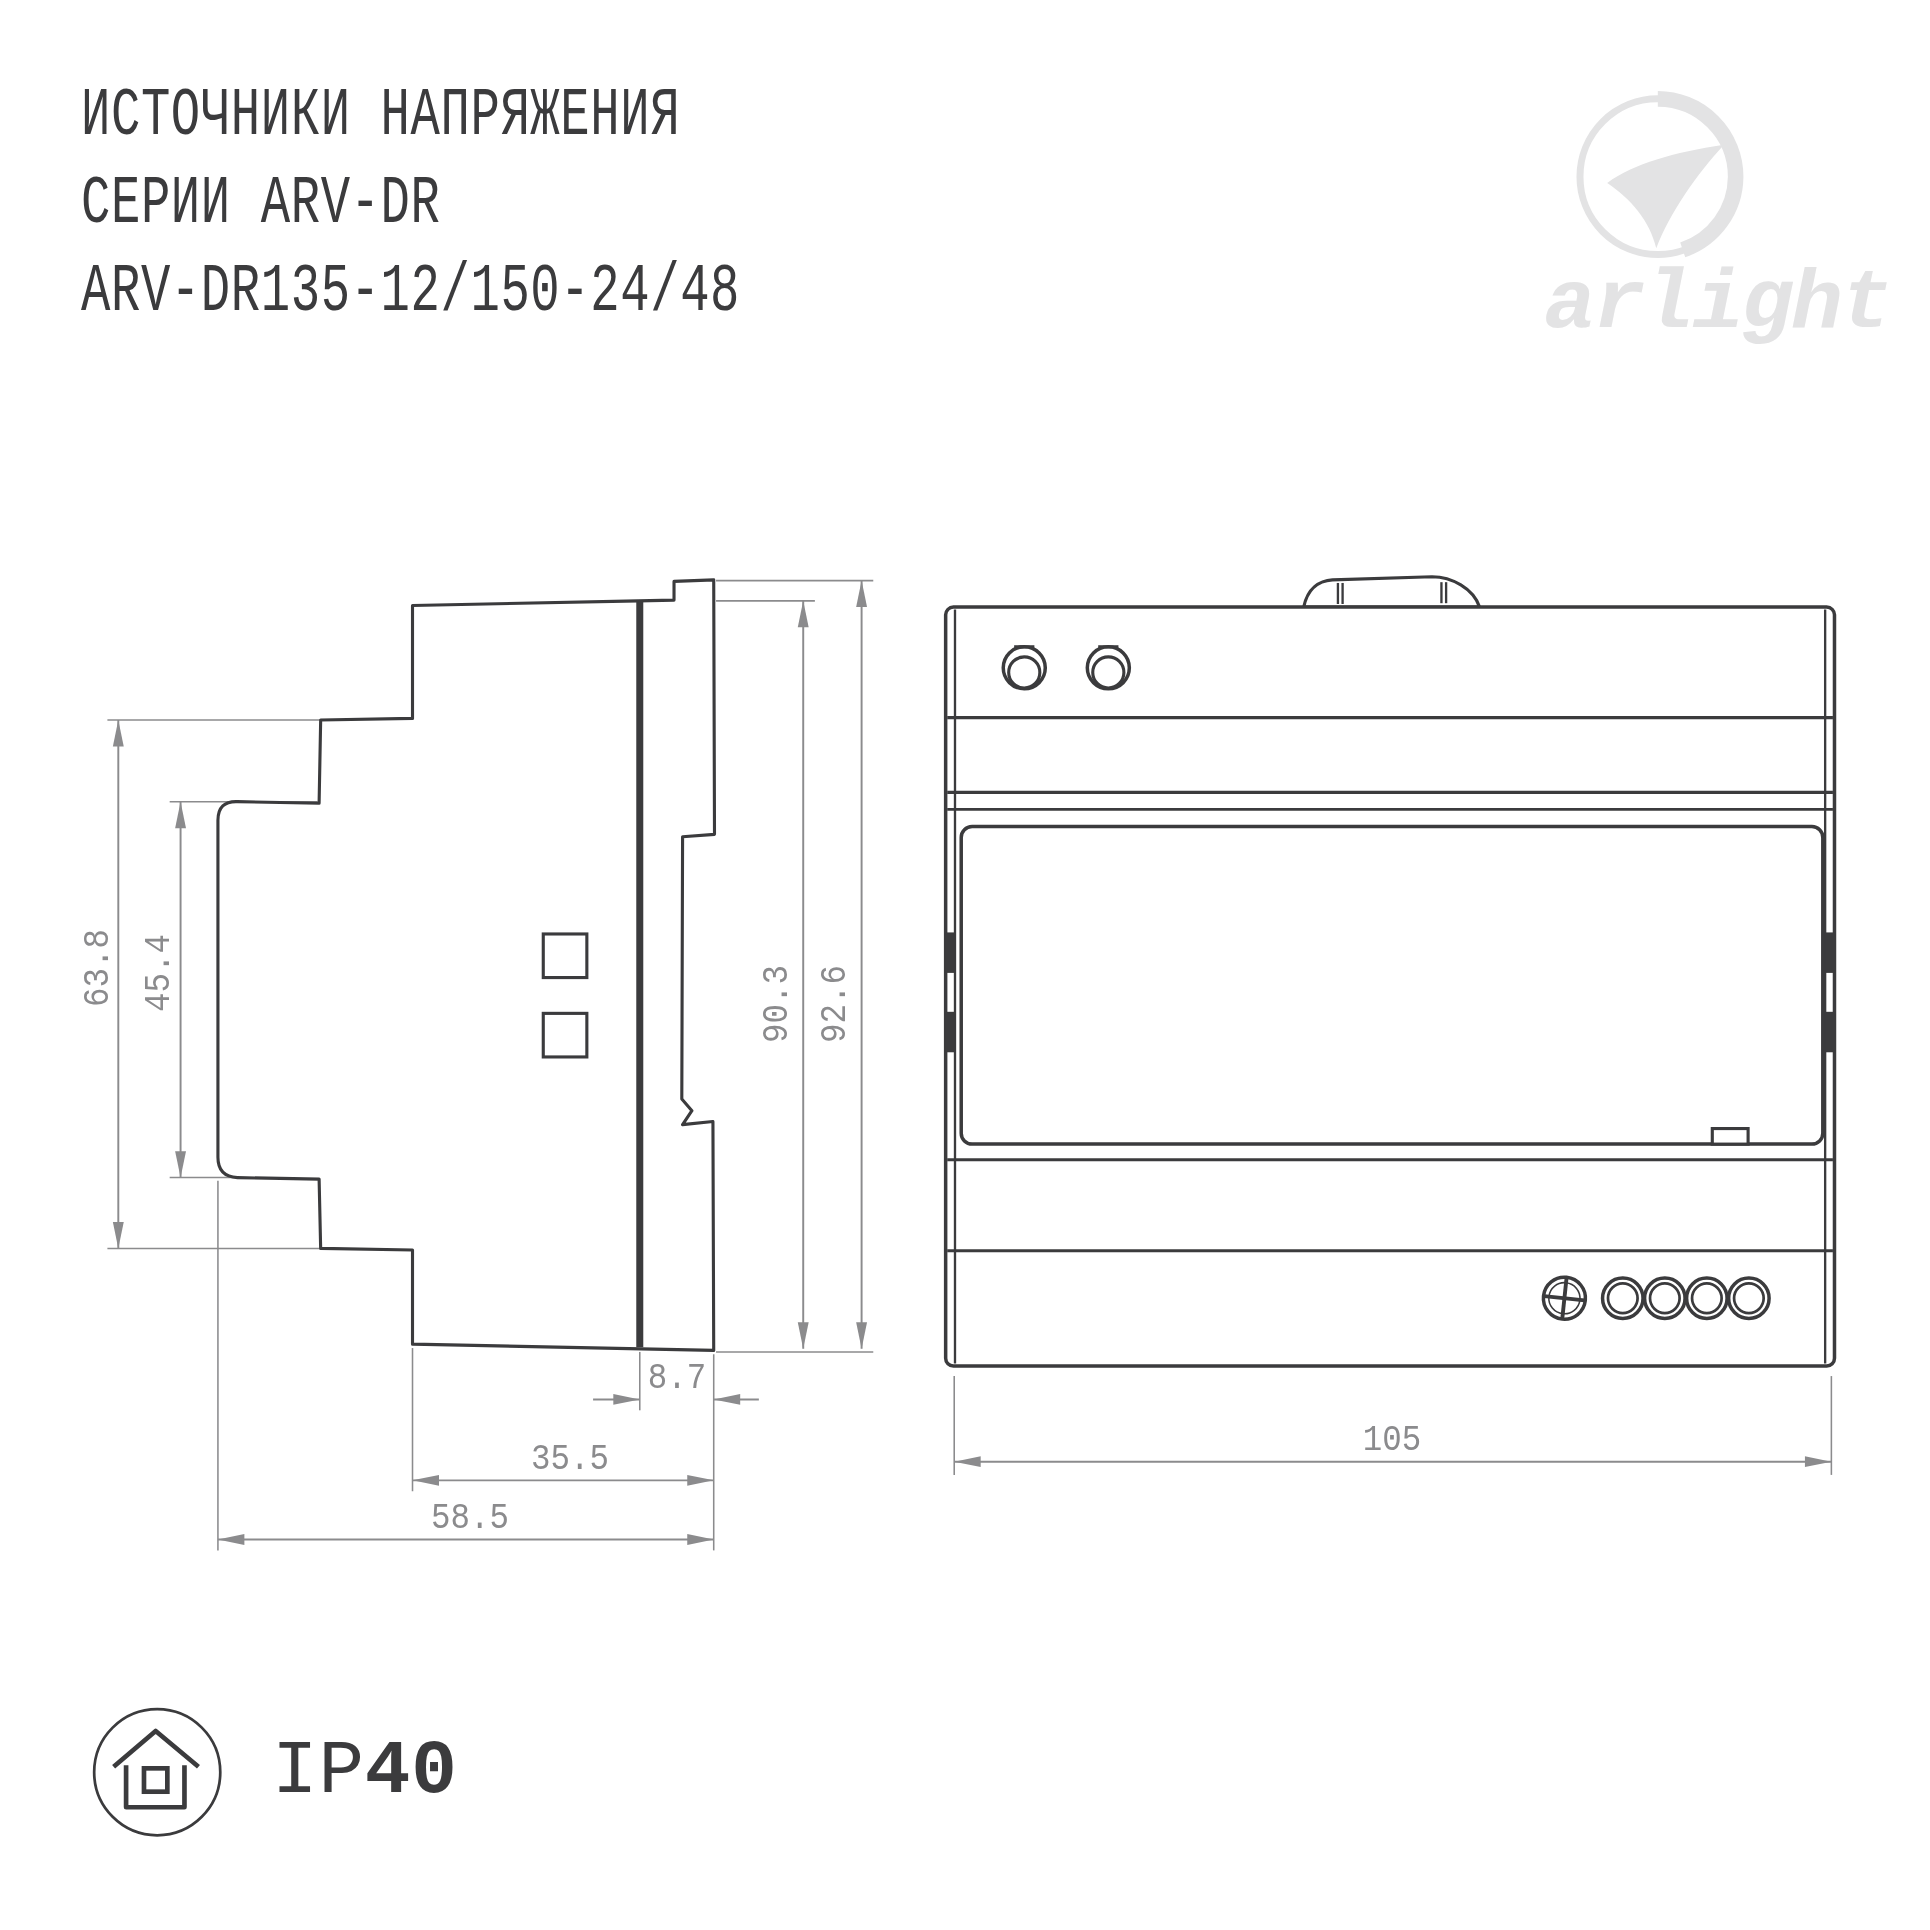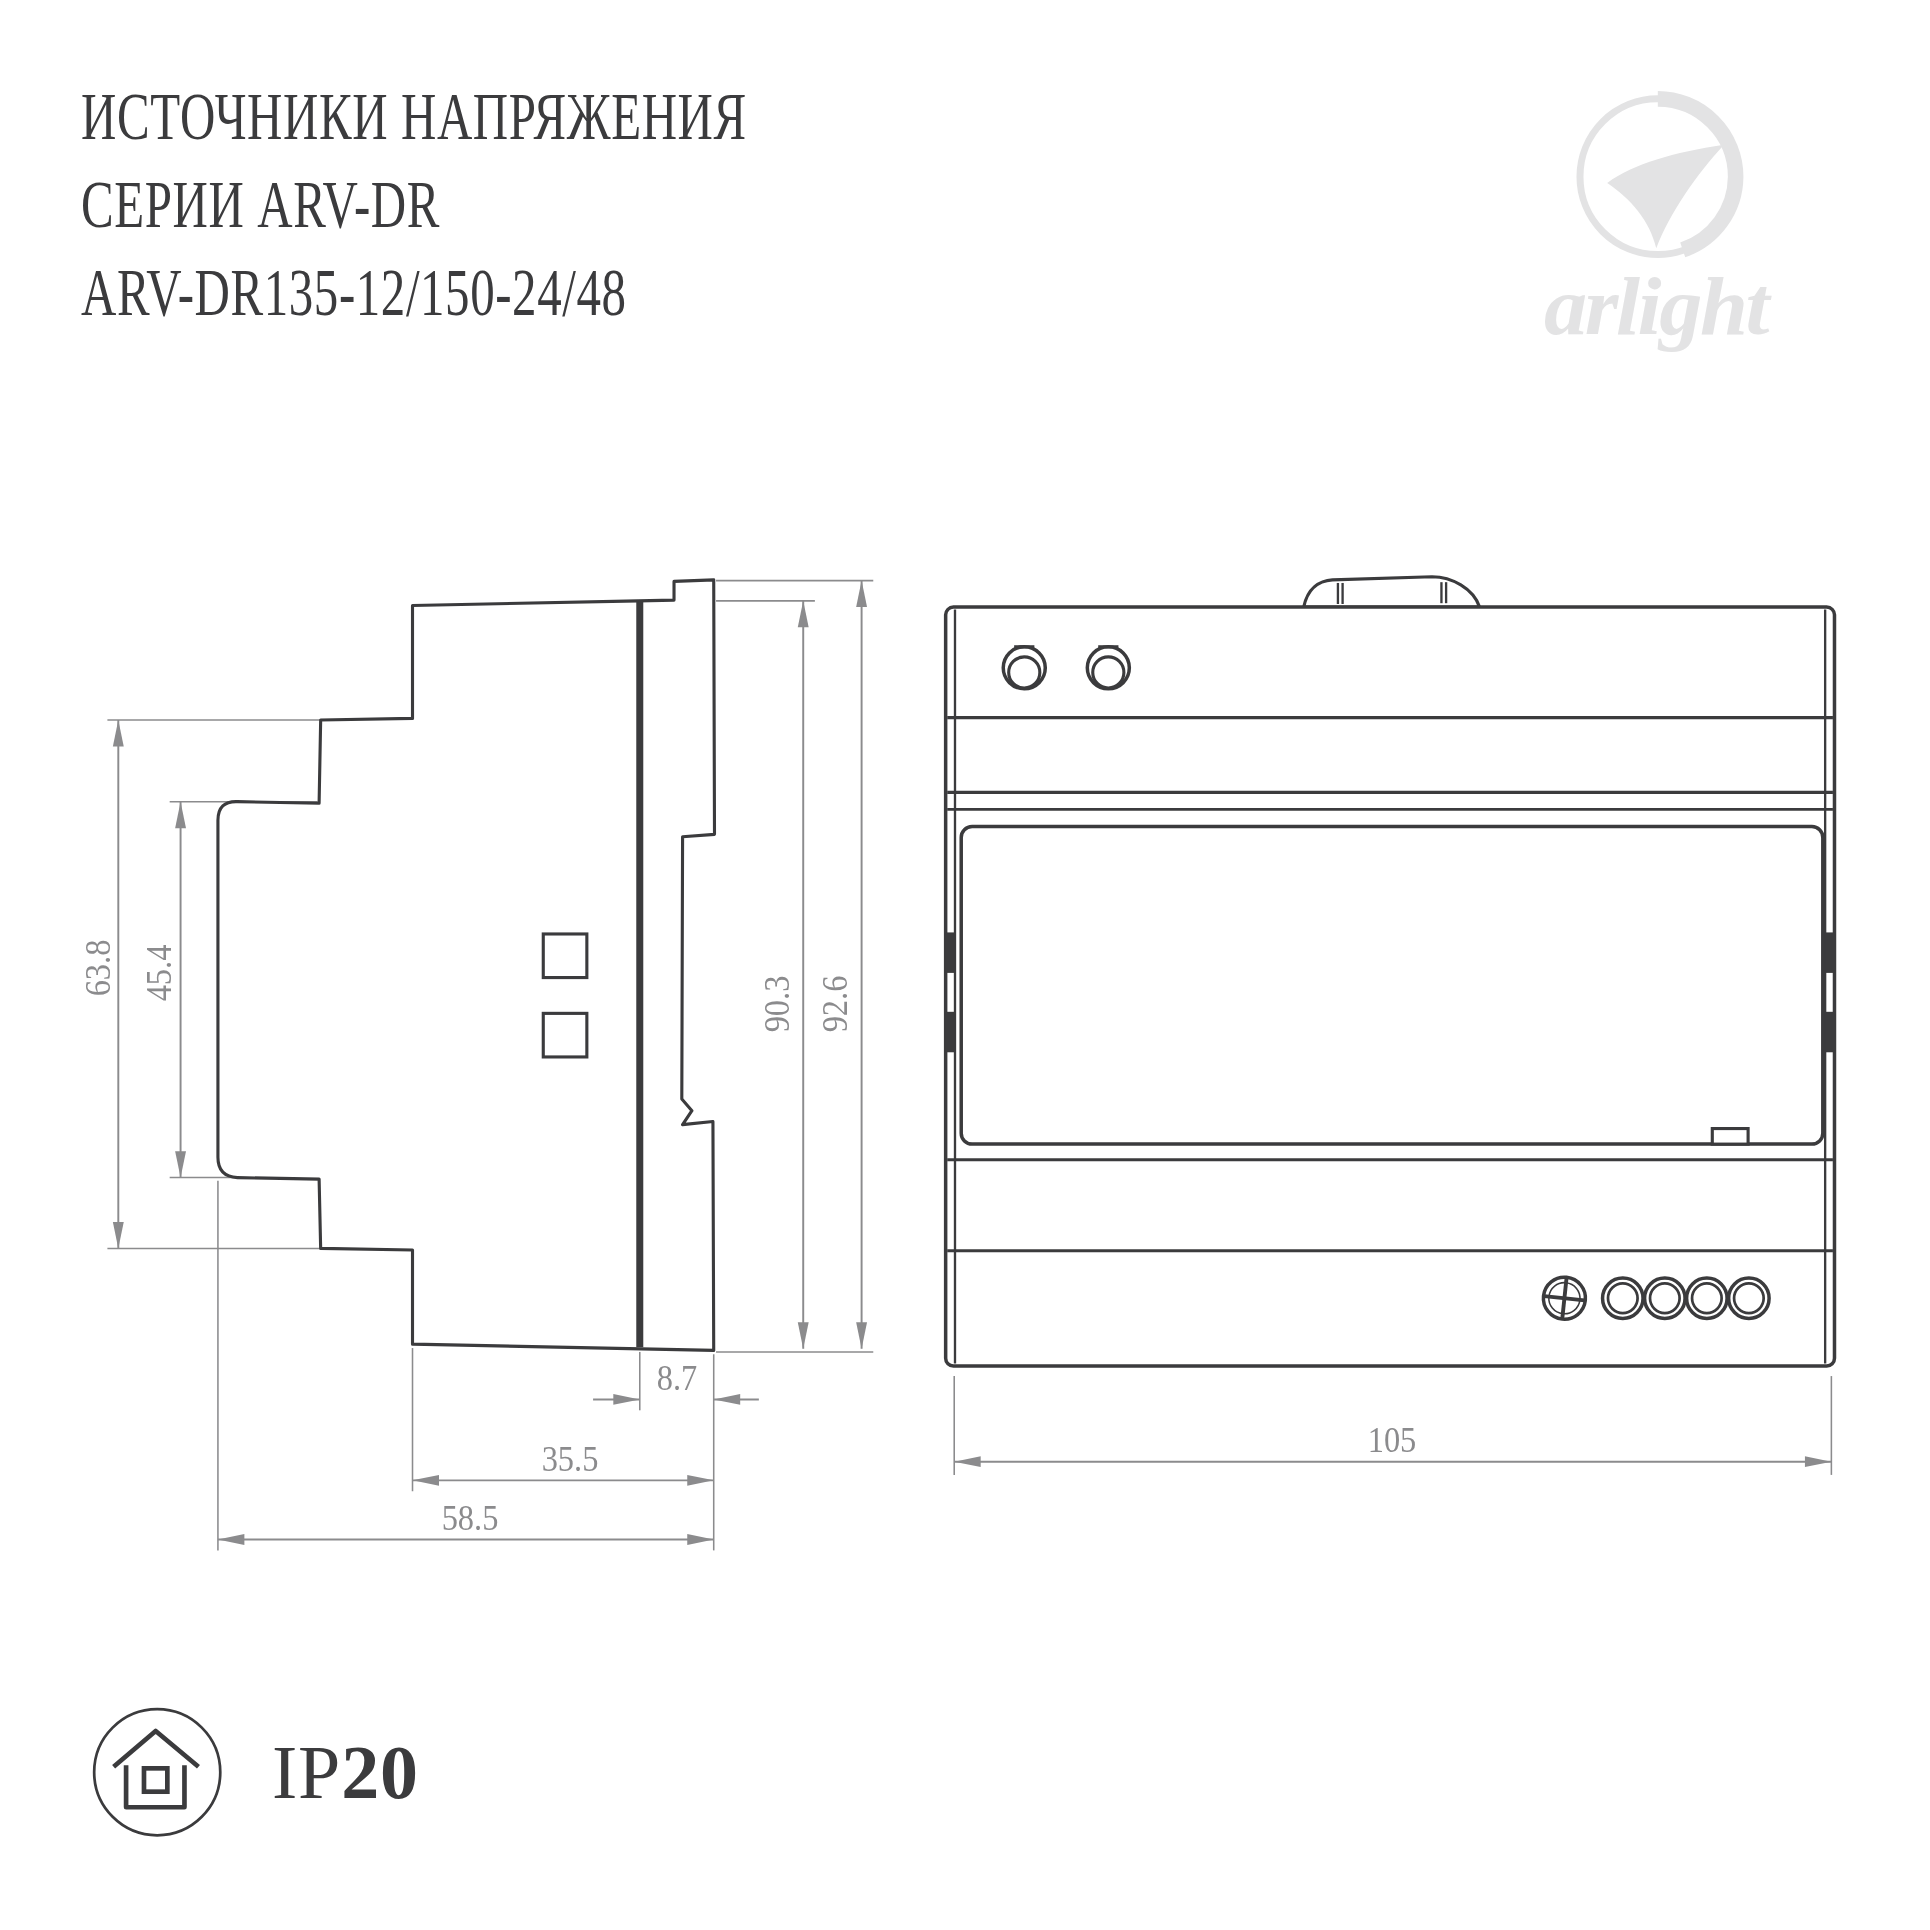--- a/index.html
+++ b/index.html
@@ -1,17 +1,17 @@
 <!DOCTYPE html>
 <html style="font-size:12.5px"><head>
 <meta charset="utf-8">
 <style>
   html,body{margin:0;padding:0;background:#ffffff;}
   .page{position:relative;width:1931px;height:1931px;background:#ffffff;overflow:hidden;
-        font-family:Liberation Serif, serif;border-radius:29px;}
+        font-family:Liberation Mono, monospace;border-radius:29px;}
   svg{position:absolute;left:0;top:0;}
   .title{position:absolute;left:81px;top:72px;color:#3b3b3d;font-size:68px;line-height:88px;
          transform:scaleX(0.72);transform-origin:left top;white-space:nowrap;letter-spacing:0.8px;font-weight:400;}
   .logo-text{position:absolute;left:1544px;top:258px;font-size:83px;font-style:italic;font-weight:bold;
          color:#e3e3e4;letter-spacing:-2.3px;transform:scaleX(1.04);transform-origin:left top;}
   .dim{position:absolute;color:#8b8b8d;font-size:36px;white-space:nowrap;
        transform:translate(-50%,-50%) scaleX(0.9);}
   .dim.vert{transform:translate(-50%,-50%) rotate(-90deg) scaleX(0.9);}
   .ip-text{position:absolute;left:272px;top:1729px;font-size:76px;color:#3b3b3d;letter-spacing:0.8px;}
   .ip-text .bold{font-weight:bold;}
@@ -177,17 +177,17 @@
   <span class="dim vert" style="left:777px;top:1004px;">90.3</span>
   <span class="dim vert" style="left:835px;top:1004px;">92.6</span>
   <span class="dim" style="left:677px;top:1378px;">8.7</span>
   <span class="dim" style="left:570px;top:1459px;">35.5</span>
   <span class="dim" style="left:470px;top:1518px;">58.5</span>
   <span class="dim" style="left:1392px;top:1440px;">105</span>
 
   <div class="logo-text">arlight</div>
 
   <div class="ip-text">
-    <span>IP</span><span class="bold">20</span>
+    <span>IP</span><span class="bold">40</span>
   </div>
 
 </div>
 
 
 </body></html>

